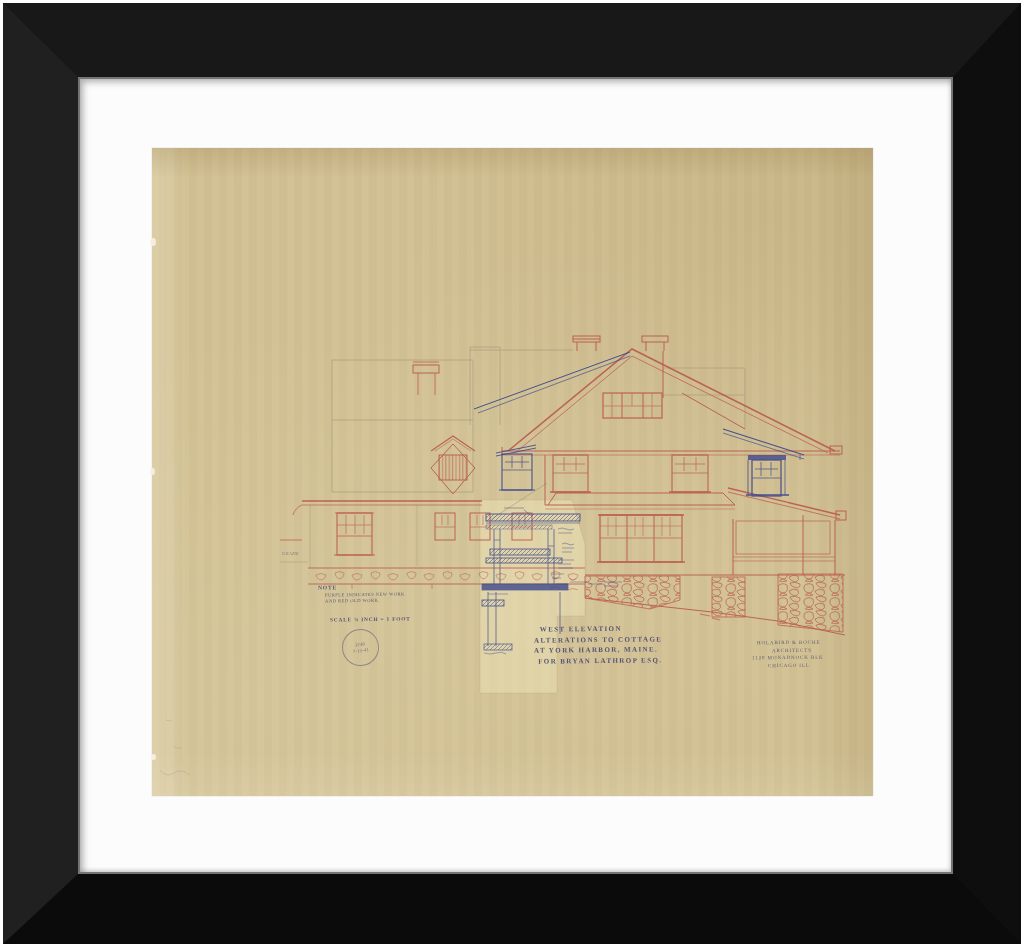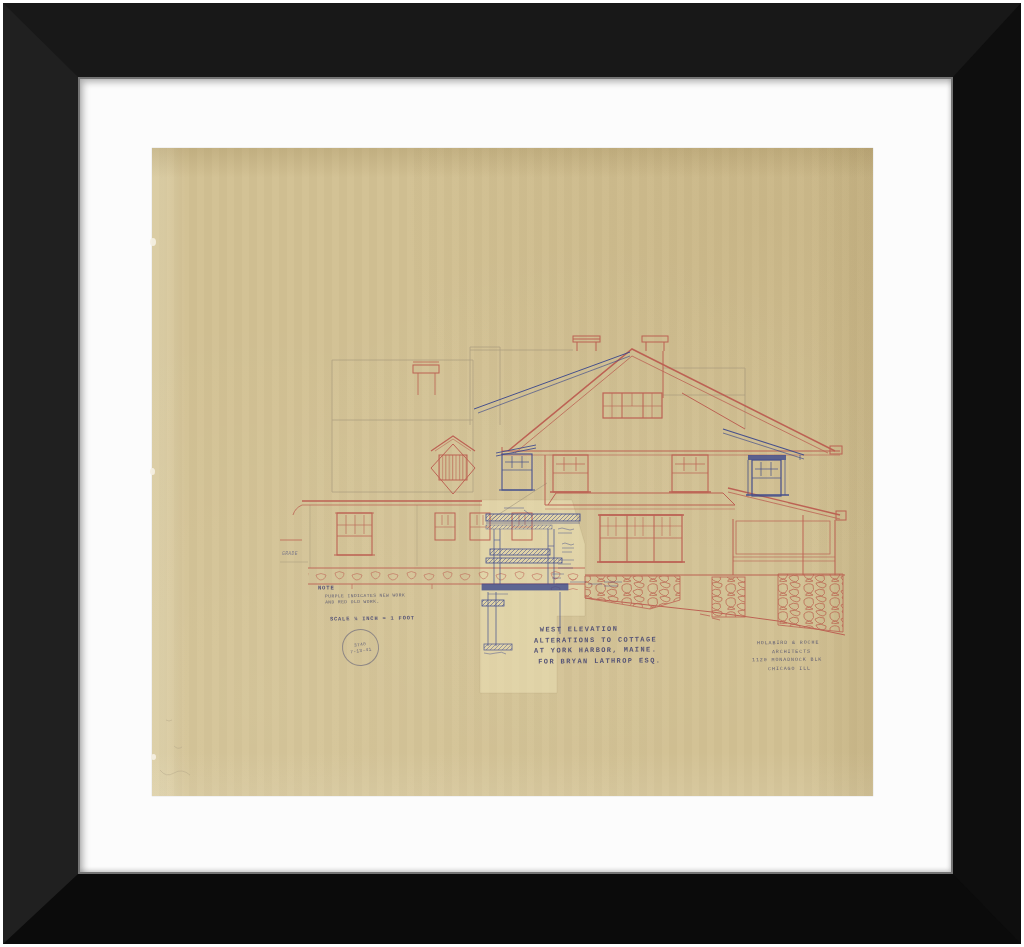--- a/index.html
+++ b/index.html
@@ -1,17 +1,17 @@
 <!DOCTYPE html>
 <html><head>
 <meta charset="utf-8">
 <style>
   html,body{margin:0;padding:0;background:#ffffff;}
   .stage{position:relative;width:1024px;height:947px;background:#ffffff;overflow:hidden;
-         font-family:Liberation Mono, monospace;}
+         font-family:Liberation Serif, serif;}
   
   .frame{position:absolute;left:3px;top:3px;width:1018px;height:941px;box-sizing:border-box;
          border-style:solid;
          border-top-width:74px;border-left-width:75px;border-right-width:68px;border-bottom-width:70px;
          border-top-color:#181818;border-left-color:#202020;border-right-color:#0e0e0e;border-bottom-color:#0b0b0b;
          background:#fbfbfb;}
   .mat{position:relative;width:100%;height:100%;box-sizing:border-box;background:#fcfcfc;
        border:2px solid #757575;
        box-shadow:inset 3px 3px 7px rgba(0,0,0,.30), inset -1px -2px 4px rgba(0,0,0,.14);}
   

